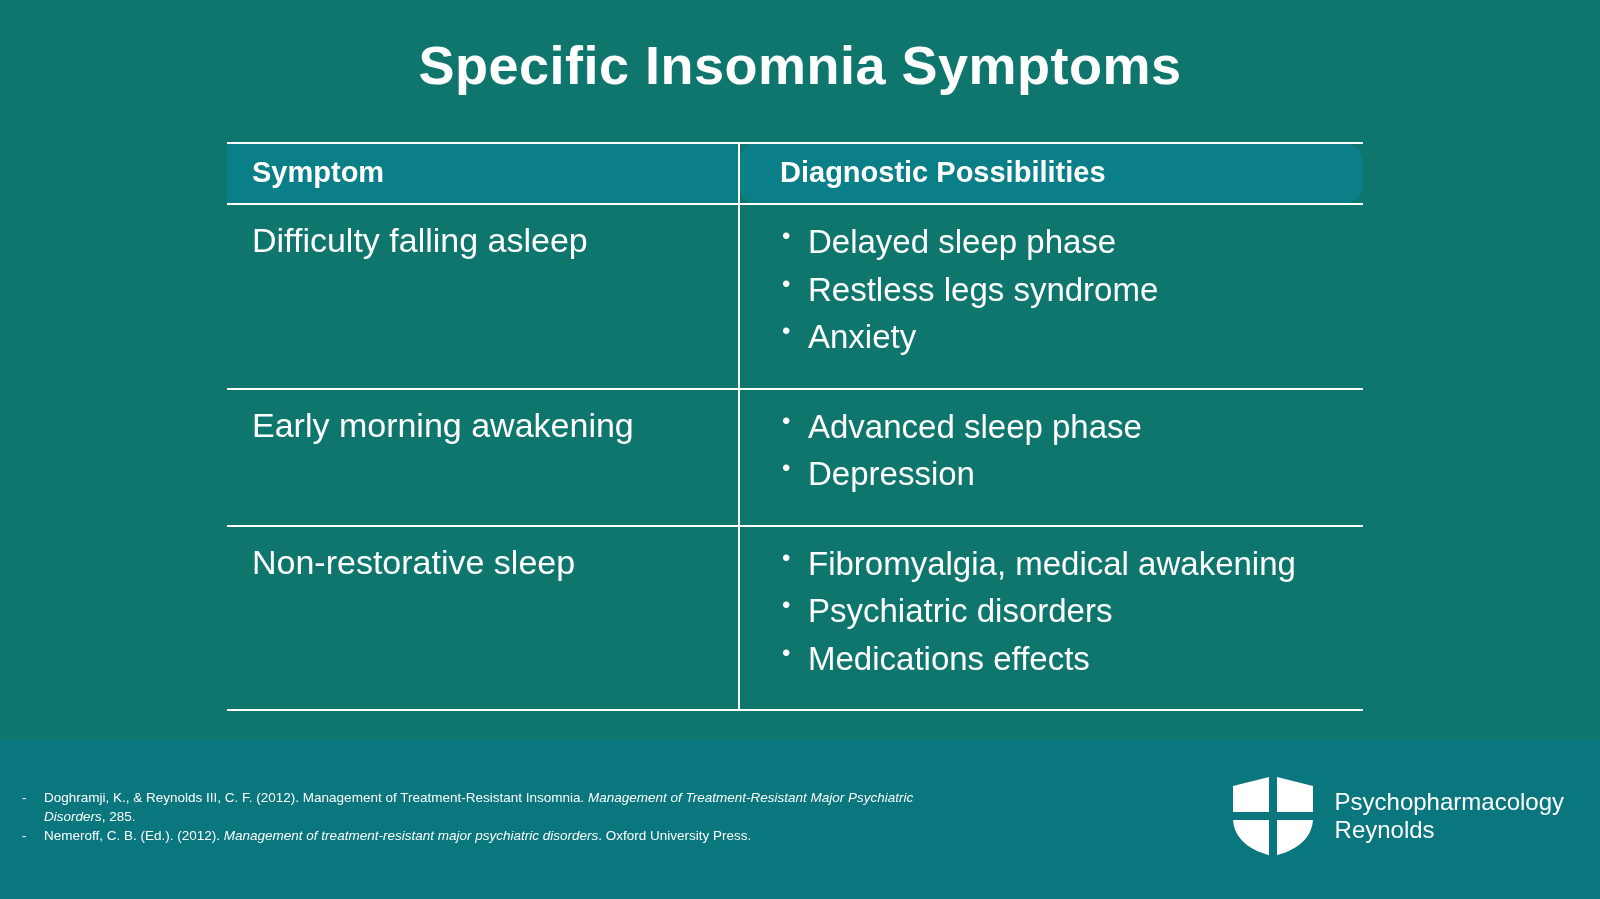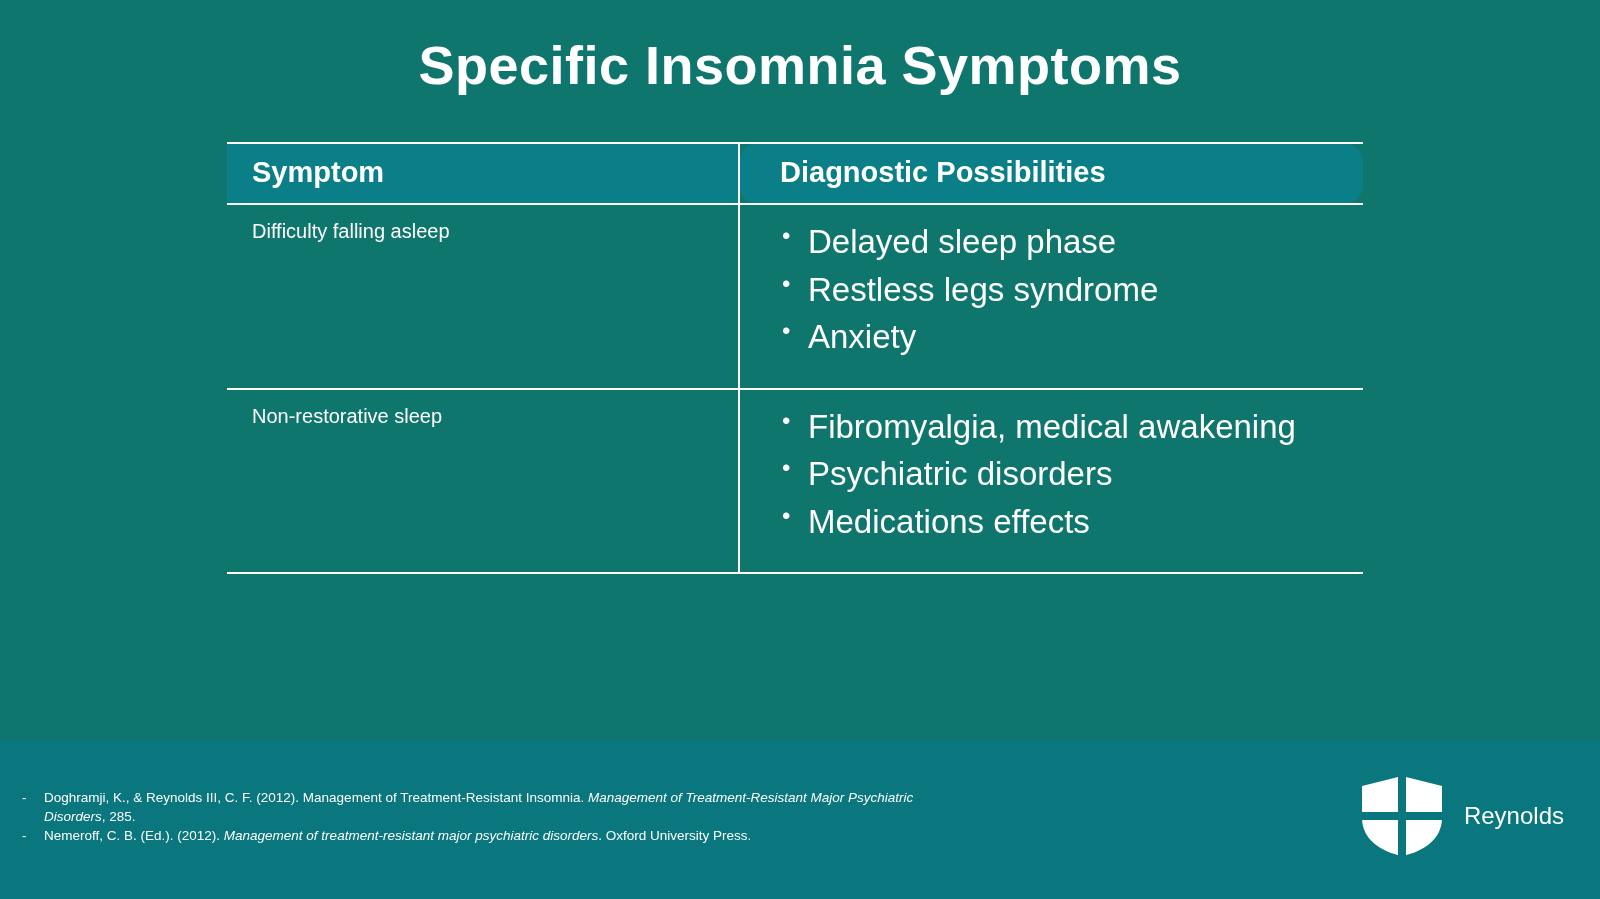--- a/index.html
+++ b/index.html
@@ -59,21 +59,21 @@
     border-left: 2px solid #ffffff;
     border-radius: 19px;
   }
   .symptom-table tbody td {
     border-bottom: 2px solid #ffffff;
     vertical-align: top;
     color: #ffffff;
     padding: 14px 0 26px 0;
   }
   .symptom-table tbody td.sym-cell {
-    font-size: 20px;
+    font-size: 34px;
     padding-left: 25px;
     line-height: 1.25;
     margin-top: 43px;
   }
   .symptom-table tbody td.diag-cell {
     border-left: 2px solid #ffffff;
     padding-left: 38px;
     font-size: 33px;
   }
   .diag-list {
@@ -162,20 +162,29 @@
         </tr>
       </thead>
       <tbody>
         <tr>
           <td class="sym-cell">Difficulty falling asleep</td>
           <td class="diag-cell">
             <ul class="diag-list">
               <li>Delayed sleep phase</li>
               <li>Restless legs syndrome</li>
               <li>Anxiety</li>
+            </ul>
+          </td>
+        </tr>
+        <tr>
+          <td class="sym-cell">Early morning awakening</td>
+          <td class="diag-cell">
+            <ul class="diag-list">
+              <li>Advanced sleep phase</li>
+              <li>Depression</li>
             </ul>
           </td>
         </tr>
         <tr>
           <td class="sym-cell">Non-restorative sleep</td>
           <td class="diag-cell">
             <ul class="diag-list">
               <li>Fibromyalgia, medical awakening</li>
               <li>Psychiatric disorders</li>
               <li>Medications effects</li>
@@ -201,18 +210,19 @@
 
     <div class="brand">
       <span>
         <svg class="shield" width="88" height="84" viewBox="0 0 88 84" aria-hidden="true">
           <path d="M44 2 L84 12 L84 44 C84 66 64 78 44 82 C24 78 4 66 4 44 L4 12 Z" fill="#ffffff"></path>
           <rect x="40" y="2" width="8" height="80" fill="#0a767e"></rect>
           <rect x="4" y="38" width="80" height="8" fill="#0a767e"></rect>
         </svg>
       </span>
       <span class="brand-name">
+        <span class="l1">Psychopharmacology</span>
         <span class="l2">Reynolds</span>
       </span>
     </div>
 
   </div>
 </div>
 
 </body></html>

